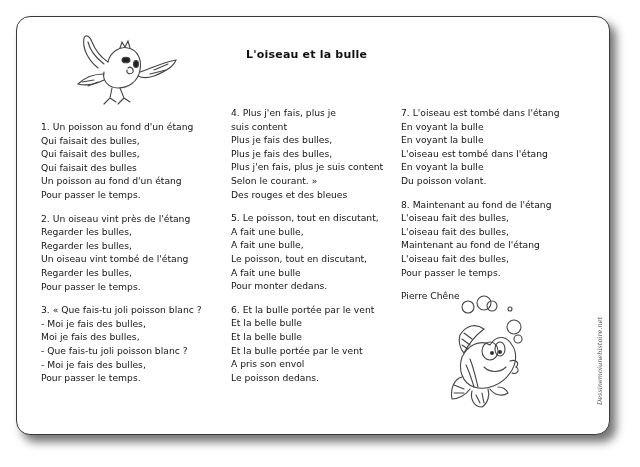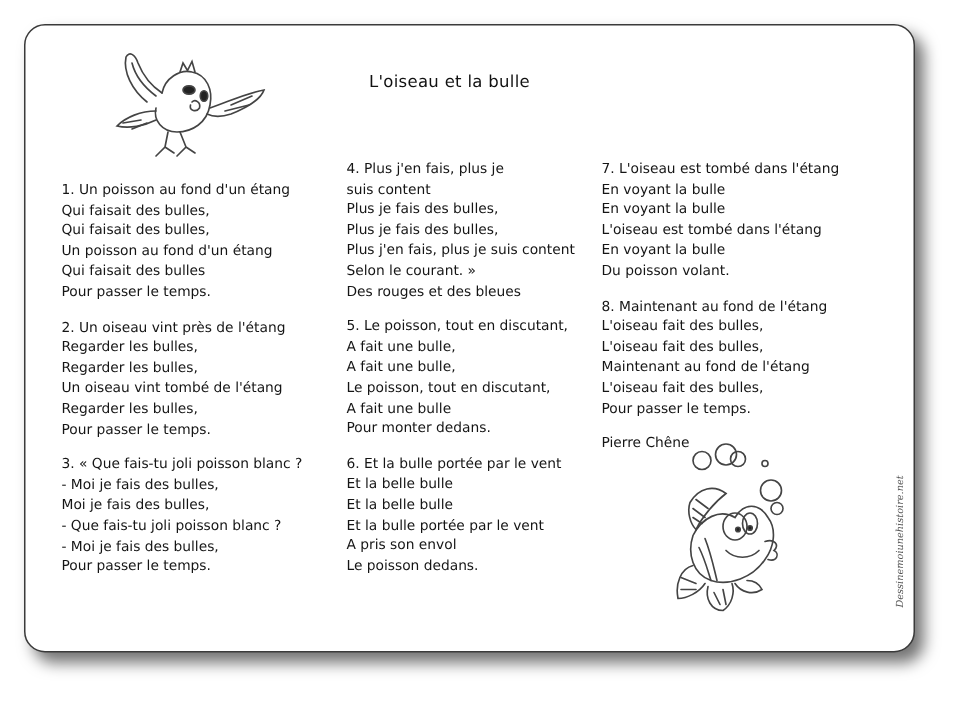--- a/index.html
+++ b/index.html
@@ -7,21 +7,21 @@
       width: 640px; height: 467px; background: #ffffff; position: relative; overflow: hidden;
       font-family: "DejaVu Sans", sans-serif;
     }
     .card {
       position: absolute; left: 16px; top: 16px; width: 594px; height: 419px;
       background: #ffffff; border: 1.5px solid #3a3a3a; border-radius: 14px;
       box-shadow: 6px 7px 10px rgba(0,0,0,0.55);
       box-sizing: border-box;
     }
     .title {
-      position: absolute; left: 246px; top: 48px; font-size: 11px; font-weight: normal;
+      position: absolute; left: 246px; top: 48px; font-size: 11px; font-weight: bold;
       color: #111; letter-spacing: 0.2px; white-space: nowrap;
     }
     .col { position: absolute; font-size: 9.2px; line-height: 13.6px; color: #151515; }
     .col.c1 { left: 41px; top: 120px; }
     .col.c2 { left: 231px; top: 106px; width: 150px; }
     .col.c3 { left: 401px; top: 106px; }
     .stanza { margin: 0 0 10px 0; }
     .line { display: block; white-space: nowrap; }
     .c2 .line.wrap { white-space: normal; }
     .author { margin-top: 8px; }
@@ -55,22 +55,22 @@
   <path d="M52 58 L56 68 L50 74 M56 68 L62 72"></path>
 </svg>
 
 <div class="title">L'oiseau et la bulle</div>
 
 <div class="col c1">
   <div class="stanza">
     <span class="line">1. Un poisson au fond d'un étang</span>
     <span class="line">Qui faisait des bulles,</span>
     <span class="line">Qui faisait des bulles,</span>
+    <span class="line">Qui faisait des bulles</span>
     <span class="line">Un poisson au fond d'un étang</span>
-    <span class="line">Qui faisait des bulles</span>
     <span class="line">Pour passer le temps.</span>
   </div>
   <div class="stanza">
     <span class="line">2. Un oiseau vint près de l'étang</span>
     <span class="line">Regarder les bulles,</span>
     <span class="line">Regarder les bulles,</span>
     <span class="line">Un oiseau vint tombé de l'étang</span>
     <span class="line">Regarder les bulles,</span>
     <span class="line">Pour passer le temps.</span>
   </div>

